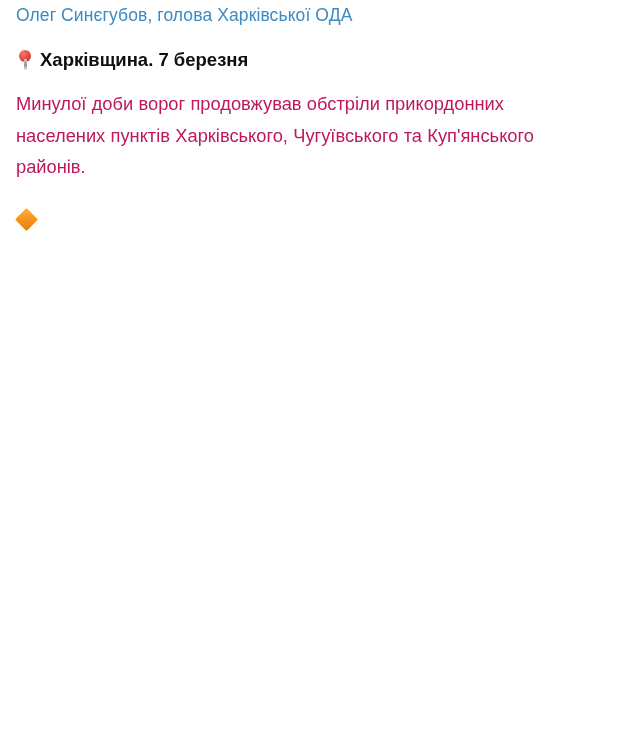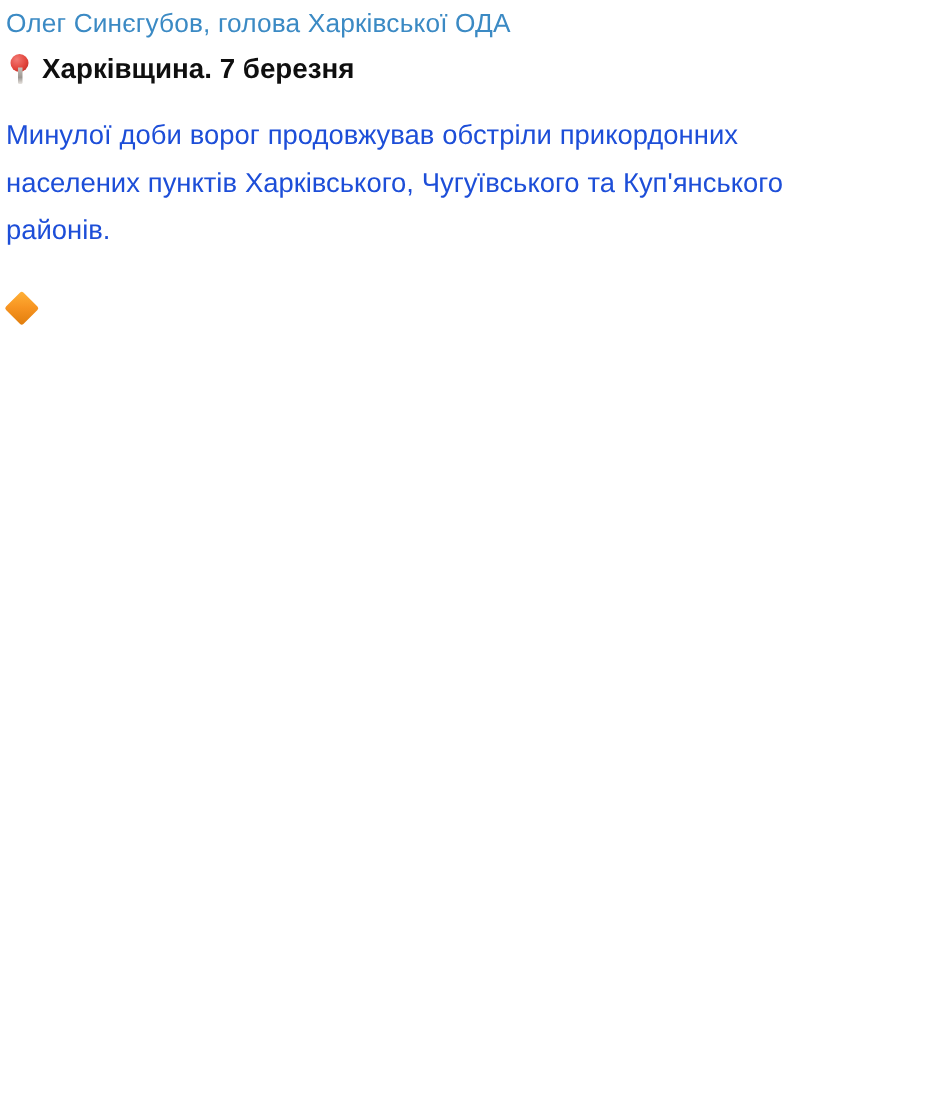--- a/index.html
+++ b/index.html
@@ -13,40 +13,40 @@
     height: 739px;
     overflow: hidden;
     font-family: "Liberation Sans", "DejaVu Sans", sans-serif;
     -webkit-font-smoothing: antialiased;
   }
 
   .post {
     box-sizing: border-box;
     width: 624px;
     height: 739px;
-    padding: 2px 40px 0 4px;
+    padding: 2px 40px 0 16px;
     background: #ffffff;
   }
 
   
   .channel-title {
     font-size: 17.5px;
     line-height: 26px;
     color: #3b8ac4;
     font-weight: 400;
     letter-spacing: 0.1px;
     white-space: nowrap;
   }
 
   
   .headline {
     display: flex;
     align-items: center;
     gap: 6px;
-    margin-top: 4px;
+    margin-top: 18px;
     font-size: 18.5px;
     line-height: 28px;
     font-weight: 700;
     color: #0f0f0f;
   }
   .headline .pin-emoji {
     display: inline-block;
     width: 18px;
     height: 22px;
     position: relative;
@@ -72,21 +72,21 @@
     border-radius: 0 0 1px 1px;
   }
 
   
   .body-text {
     margin-top: 14px;
   }
   .para {
     font-size: 18.3px;
     line-height: 31.5px;
-    color: #1d4ed8;
+    color: #be185d;
     margin: 0 0 19px 0;
     max-width: 580px;
     text-align: left;
     word-spacing: 0.2px;
   }
   .para:last-child {
     margin-bottom: 0;
   }
   .para.indent::before {
     content: "";

